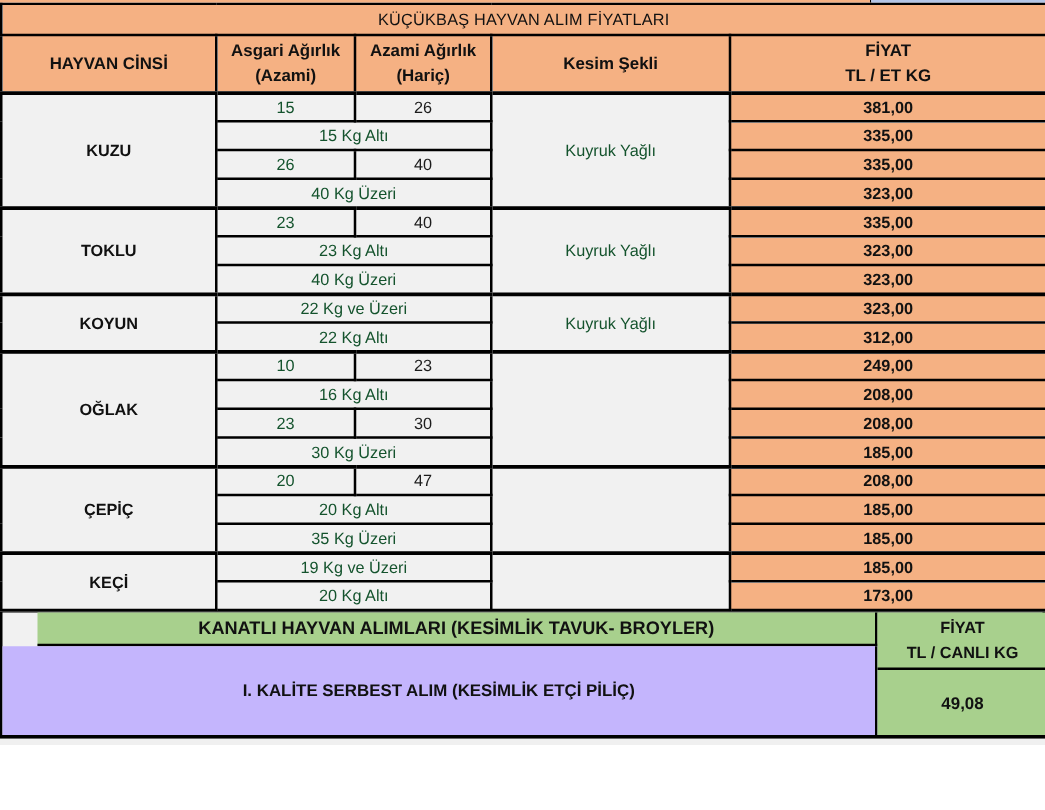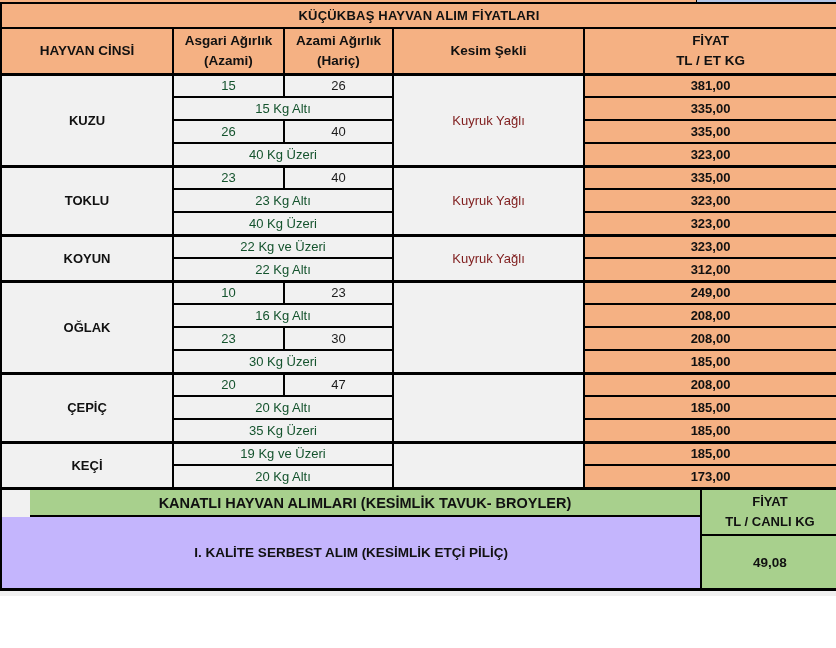--- a/index.html
+++ b/index.html
@@ -23,40 +23,40 @@
   table.livestock td {
     border: 2px solid #000;
     text-align: center;
     vertical-align: middle;
     padding: 0 2px;
     font-size: 13px;
     overflow: hidden;
   }
   td.title {
     background: #F5B183;
-    font-weight: bold;
+    font-weight: normal;
     font-size: 15.5px;
     height: 25px;
     border-bottom: 2px solid #000;
     letter-spacing: 0.2px;
   }
   tr.hdr td {
     background: #F5B183;
     font-weight: bold;
     height: 46px;
     border-bottom: 3px solid #000;
     line-height: 20px;
     font-size: 13.5px;
   }
   tr.body-row td { height: 23px; }
   tr.sec td { border-top: 3px solid #000; }
   td.animal { font-weight: bold; font-size: 13.5px; background: #F1F1F1; }
   td.wcell { font-weight: normal; color: #14532d; border-width: 1px 1px 1px 2px; border-style: solid; border-color:#000; }
   td.wcell2 { font-weight: normal; color: #1c1c1c; border: 1px solid #000; }
-  td.cut { font-weight: normal; color: #7f1d1d; border-left: 2px solid #000; border-right: 2px solid #000; }
+  td.cut { font-weight: normal; color: #14532d; border-left: 2px solid #000; border-right: 2px solid #000; }
   td.price {
     background: #F5B183;
     font-weight: bold;
     border-top-width: 1px;
     border-bottom-width: 1px;
   }
   tr.sec td.price, tr.sec td.wcell, tr.sec td.wcell2 { border-top: 3px solid #000; }
 
   
   .poultry {

